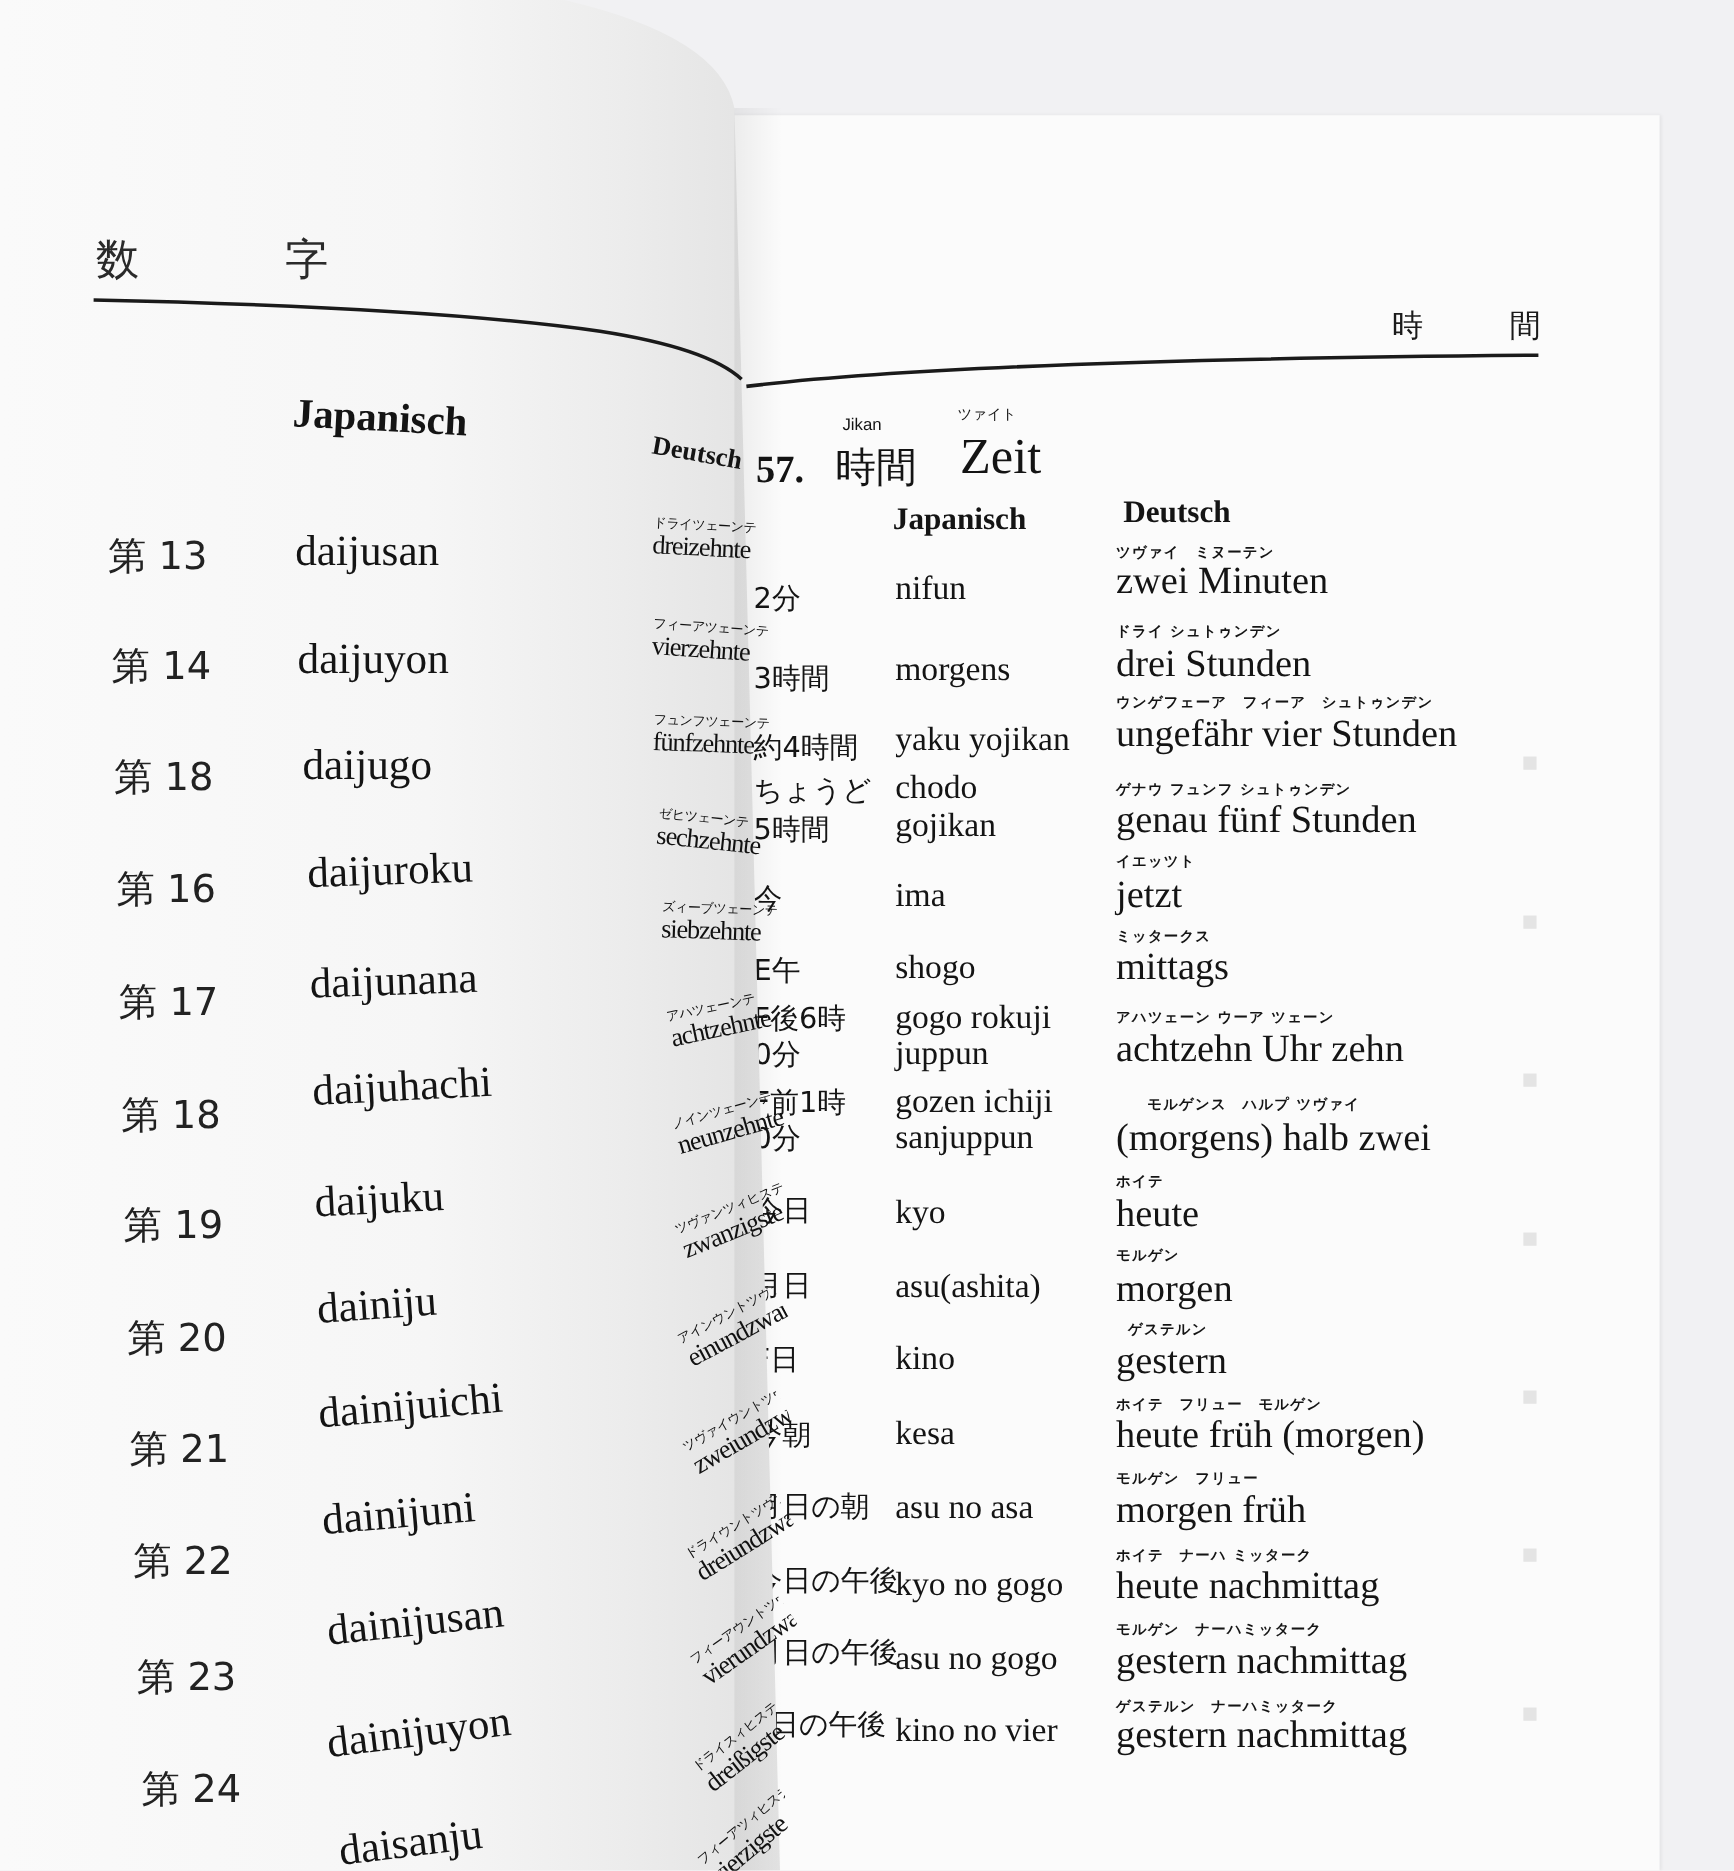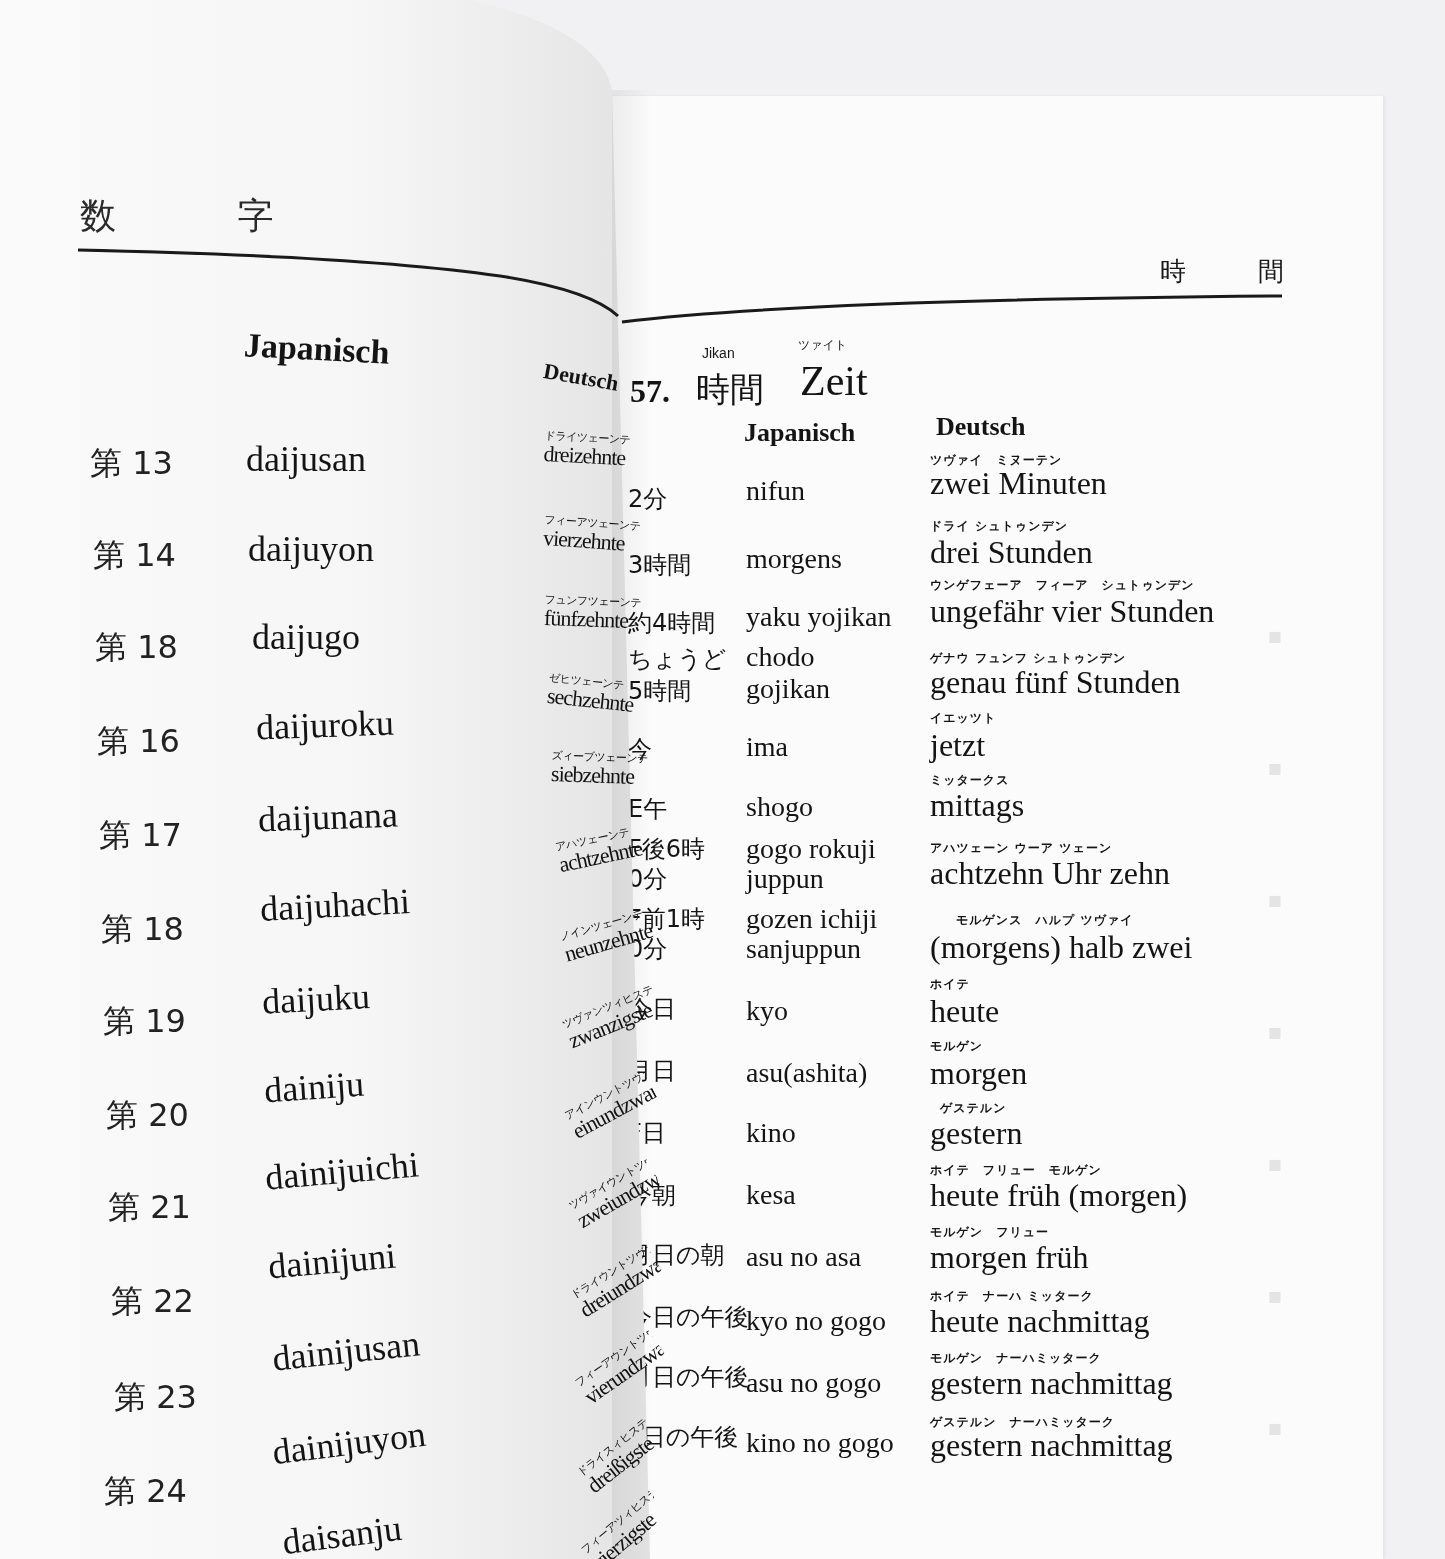--- a/index.html
+++ b/index.html
@@ -224,21 +224,21 @@
 
   <div class="entry">
     <span class="e-kanji" style="top:1362px">月日の午後</span>
     <span class="e-rom" style="top:1368px">asu  no  gogo</span>
     <span class="e-kana" style="top:1350px">モルゲン　ナーハミッターク</span>
     <span class="e-de" style="top:1368px">gestern  nachmittag</span>
   </div>
 
   <div class="entry">
     <span class="e-kanji" style="top:1422px">F日の午後</span>
-    <span class="e-rom" style="top:1428px">kino no gogo</span>
+    <span class="e-rom" style="top:1428px">kino no vier</span>
     <span class="e-kana" style="top:1414px">ゲステルン　ナーハミッターク</span>
     <span class="e-de" style="top:1430px">gestern  nachmittag</span>
   </div>
 </div>
 
 <div class="page-number">— 61 —</div>
 
 <div class="left-page"></div>
 <div class="spine-shadow"></div>
 
@@ -293,21 +293,21 @@
   </div>
   <div class="ord-row">
     <span class="ord-num" style="left:111px;top:1280px">第 22</span>
     <span class="ord-rom" style="left:268px;top:1240px;transform:rotate(-5deg)">dainijuni</span>
   </div>
   <div class="ord-row">
     <span class="ord-num" style="left:114px;top:1376px">第 23</span>
     <span class="ord-rom" style="left:272px;top:1330px;transform:rotate(-6deg)">dainijusan</span>
   </div>
   <div class="ord-row">
-    <span class="ord-num" style="left:104px;top:1470px">第 24</span>
+    <span class="ord-num" style="left:118px;top:1470px">第 24</span>
     <span class="ord-rom" style="left:272px;top:1422px;transform:rotate(-7deg)">dainijuyon</span>
   </div>
   <div class="ord-row">
     <span class="ord-rom" style="left:282px;top:1514px;transform:rotate(-7deg)">daisanju</span>
   </div>
 </div>
 
 <div>
   <div class="de-strip" style="top:428px;transform:rotate(3deg)">
     <span class="kana">ドライツェーンテ</span>

